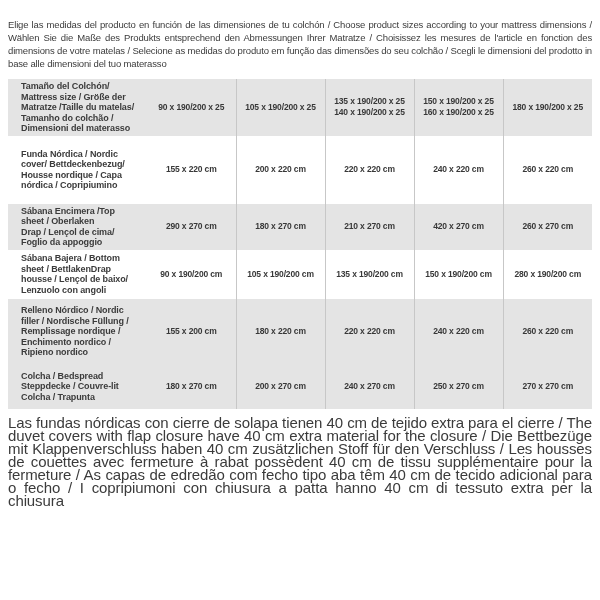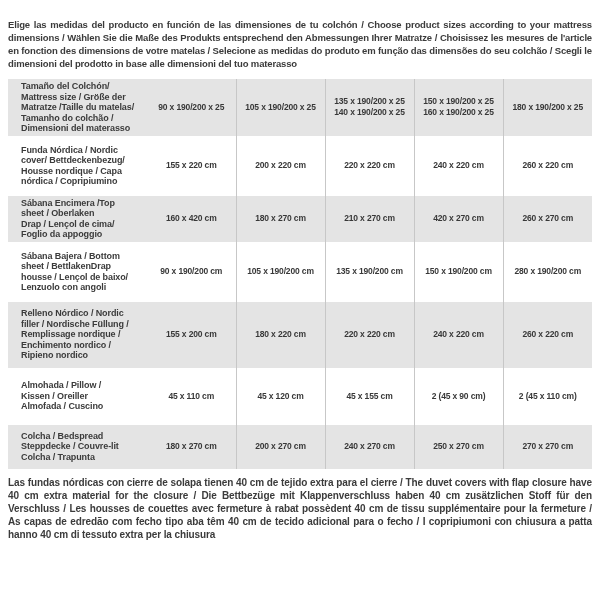--- a/index.html
+++ b/index.html
@@ -15,21 +15,21 @@
   .page {
     box-sizing: border-box;
     width: 600px;
     height: 600px;
     padding: 18px 8px 0 8px;
     overflow: hidden;
   }
   .intro {
     margin: 0 0 9px 0;
     font-size: 9.5px;
-    font-weight: bold;
+    font-weight: normal;
     line-height: 13px;
     text-align: justify;
     letter-spacing: -0.15px;
   }
   table.size-table {
     border-collapse: collapse;
     table-layout: fixed;
     width: 584px;
   }
   tr.stripe-gray { background: #e4e4e4; }
@@ -49,22 +49,22 @@
     font-weight: bold;
     text-align: center;
     line-height: 11px;
     white-space: pre;
     letter-spacing: -0.15px;
     color: #383838;
   }
   td.mid { border-right: 1px solid #c7c7c7; }
   .footnote {
     margin: 7px 0 0 0;
-    font-size: 10px;
-    font-weight: bold;
+    font-size: 15px;
+    font-weight: normal;
     line-height: 13px;
     text-align: justify;
     letter-spacing: -0.1px;
   }
 </style>
 </head>
 <body>
 
 <div class="page">
 
@@ -87,43 +87,43 @@
 Tamanho do colchão /
 Dimensioni del materasso</td>
         <td class="val mid">90 x 190/200 x 25</td>
         <td class="val mid">105 x 190/200 x 25</td>
         <td class="val mid">135 x 190/200 x 25
 140 x 190/200 x 25</td>
         <td class="val mid">150 x 190/200 x 25
 160 x 190/200 x 25</td>
         <td class="val">180 x 190/200 x 25</td>
       </tr>
-      <tr class="stripe-white" style="height:60px">
+      <tr class="stripe-white" style="height:68px">
         <td class="label">Funda Nórdica /  Nordic
 cover/ Bettdeckenbezug/
 Housse nordique  / Capa
 nórdica / Copripiumino</td>
         <td class="val mid">155 x 220 cm</td>
         <td class="val mid">200 x 220 cm</td>
         <td class="val mid">220 x 220 cm</td>
         <td class="val mid">240 x 220 cm</td>
         <td class="val">260 x 220 cm</td>
       </tr>
       <tr class="stripe-gray" style="height:35px">
         <td class="label">Sábana Encimera /Top
 sheet / Oberlaken
 Drap / Lençol de cima/
 Foglio da appoggio</td>
-        <td class="val mid">160 x 420 cm</td>
+        <td class="val mid">290 x 270 cm</td>
         <td class="val mid">180 x 270 cm</td>
         <td class="val mid">210 x 270 cm</td>
         <td class="val mid">420 x 270 cm</td>
         <td class="val">260 x 270 cm</td>
       </tr>
-      <tr class="stripe-white" style="height:60px">
+      <tr class="stripe-white" style="height:49px">
         <td class="label">Sábana Bajera / Bottom
 sheet / BettlakenDrap
 housse / Lençol de baixo/
 Lenzuolo con angoli</td>
         <td class="val mid">90 x 190/200 cm</td>
         <td class="val mid">105 x 190/200 cm</td>
         <td class="val mid">135 x 190/200 cm</td>
         <td class="val mid">150 x 190/200 cm</td>
         <td class="val">280 x 190/200 cm</td>
       </tr>
@@ -132,30 +132,20 @@
 filler / Nordische Füllung /
 Remplissage nordique /
 Enchimento nordico /
 Ripieno nordico</td>
         <td class="val mid">155 x 200 cm</td>
         <td class="val mid">180 x 220 cm</td>
         <td class="val mid">220 x 220 cm</td>
         <td class="val mid">240 x 220 cm</td>
         <td class="val">260 x 220 cm</td>
       </tr>
-      <tr class="stripe-white" style="height:57px">
-        <td class="label">Almohada  / Pillow /
-Kissen / Oreiller
-Almofada / Cuscino</td>
-        <td class="val mid">45 x 110 cm</td>
-        <td class="val mid">45 x 120 cm</td>
-        <td class="val mid">45 x 155 cm</td>
-        <td class="val mid">2 (45 x 90 cm)</td>
-        <td class="val">2 (45 x 110 cm)</td>
-      </tr>
       <tr class="stripe-gray" style="height:44px">
         <td class="label">Colcha / Bedspread
 Steppdecke / Couvre-lit
 Colcha / Trapunta</td>
         <td class="val mid">180 x 270 cm</td>
         <td class="val mid">200 x 270 cm</td>
         <td class="val mid">240 x 270 cm</td>
         <td class="val mid">250 x 270 cm</td>
         <td class="val">270 x 270 cm</td>
       </tr>

